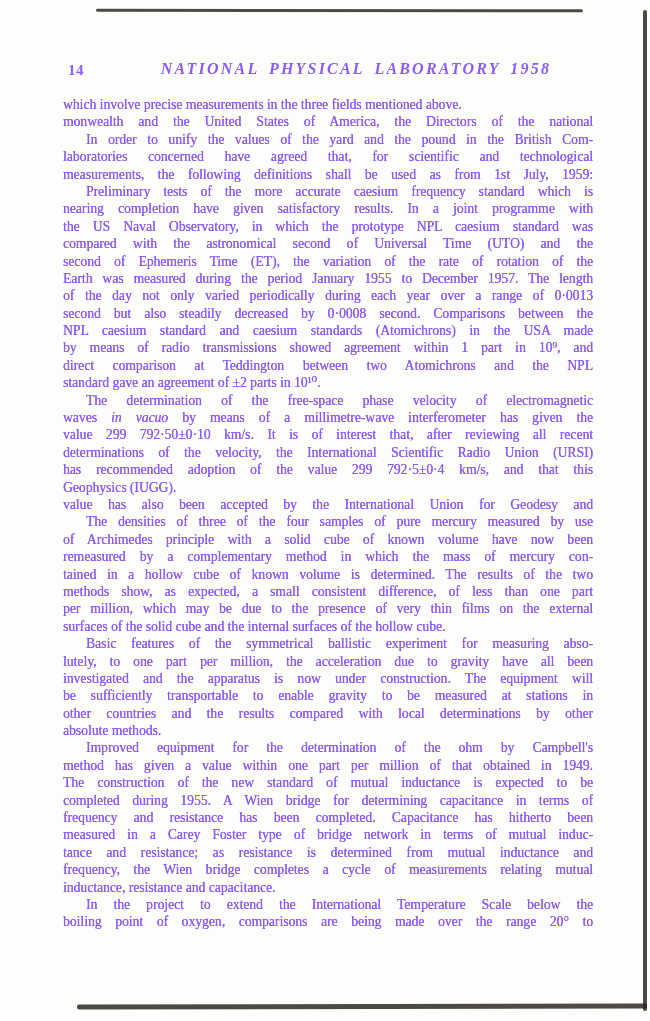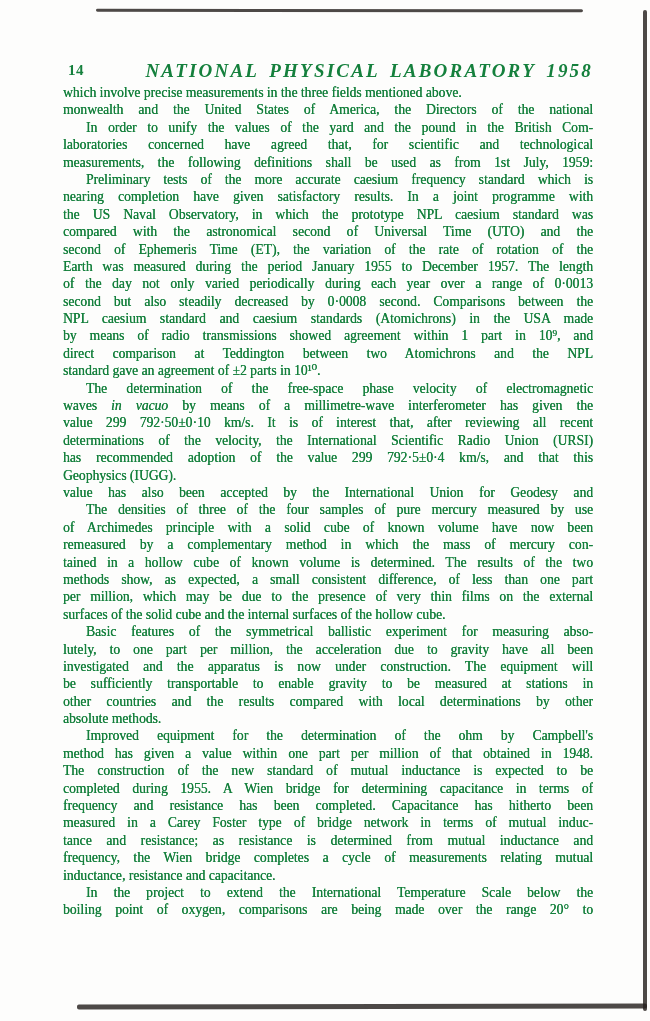--- a/index.html
+++ b/index.html
@@ -3,52 +3,52 @@
 <meta charset="utf-8">
 <style>
   html, body { margin: 0; padding: 0; background: #ffffff; }
   .page {
     position: relative;
     width: 650px;
     height: 1021px;
     background: #fdfdfc;
     overflow: hidden;
     font-family: "Liberation Serif", "DejaVu Serif", serif;
-    color: #15803d;
+    color: #8b5cf6;
   }
   
   .scan-line { position: absolute; background: rgba(38,33,30,0.82); border-radius: 2px; }
   .scan-top    { left: 96px;  top: 9px;    width: 487px; height: 3px; transform: rotate(0.08deg); }
   .scan-right  { left: 643px; top: 10px;   width: 4px;   height: 1001px; }
   .scan-bottom { left: 77px;  top: 1004px; width: 570px; height: 5px; transform: rotate(-0.12deg); }
 
   .page-header {
     position: absolute;
     left: 63px; top: 60px;
     width: 530px; height: 22px;
   }
   .pageno {
     position: absolute; left: 5px; top: 2px;
     font-size: 15px; font-weight: bold; letter-spacing: 0.5px;
   }
   .running-title {
     display: block;
-    text-align: right;
+    text-align: center;
     padding-left: 56px;
-    font-size: 19px;
+    font-size: 16px;
     font-weight: bold;
     font-style: italic;
     letter-spacing: 2.2px;
     word-spacing: 4px;
     white-space: nowrap;
   }
 
   .text-block {
     position: absolute;
-    left: 63px; top: 84px;
+    left: 63px; top: 96px;
     width: 530px;
     font-size: 13.6px;
     line-height: 17.4px;
     text-shadow: 0.25px 0 0 currentColor; 
   }
   .ln {
     height: 17.4px;
     overflow: hidden;
     text-align: justify;
     text-align-last: justify;
@@ -107,21 +107,21 @@
       <div class="ln">methods show, as expected, a small consistent difference, of less than one part</div>
       <div class="ln">per million, which may be due to the presence of very thin films on the external</div>
       <div class="ln endline">surfaces of the solid cube and the internal surfaces of the hollow cube.</div>
       <div class="ln indent">Basic features of the symmetrical ballistic experiment for measuring abso-</div>
       <div class="ln">lutely, to one part per million, the acceleration due to gravity have all been</div>
       <div class="ln">investigated and the apparatus is now under construction. The equipment will</div>
       <div class="ln">be sufficiently transportable to enable gravity to be measured at stations in</div>
       <div class="ln">other countries and the results compared with local determinations by other</div>
       <div class="ln endline">absolute methods.</div>
       <div class="ln indent">Improved equipment for the determination of the ohm by Campbell's</div>
-      <div class="ln">method has given a value within one part per million of that obtained in 1948.</div>
+      <div class="ln">method has given a value within one part per million of that obtained in 1949.</div>
       <div class="ln">The construction of the new standard of mutual inductance is expected to be</div>
       <div class="ln">completed during 1955. A Wien bridge for determining capacitance in terms of</div>
       <div class="ln">frequency and resistance has been completed. Capacitance has hitherto been</div>
       <div class="ln">measured in a Carey Foster type of bridge network in terms of mutual induc-</div>
       <div class="ln">tance and resistance; as resistance is determined from mutual inductance and</div>
       <div class="ln">frequency, the Wien bridge completes a cycle of measurements relating mutual</div>
       <div class="ln endline">inductance, resistance and capacitance.</div>
       <div class="ln indent">In the project to extend the International Temperature Scale below the</div>
       <div class="ln">boiling point of oxygen, comparisons are being made over the range 20° to</div>
     </div>

